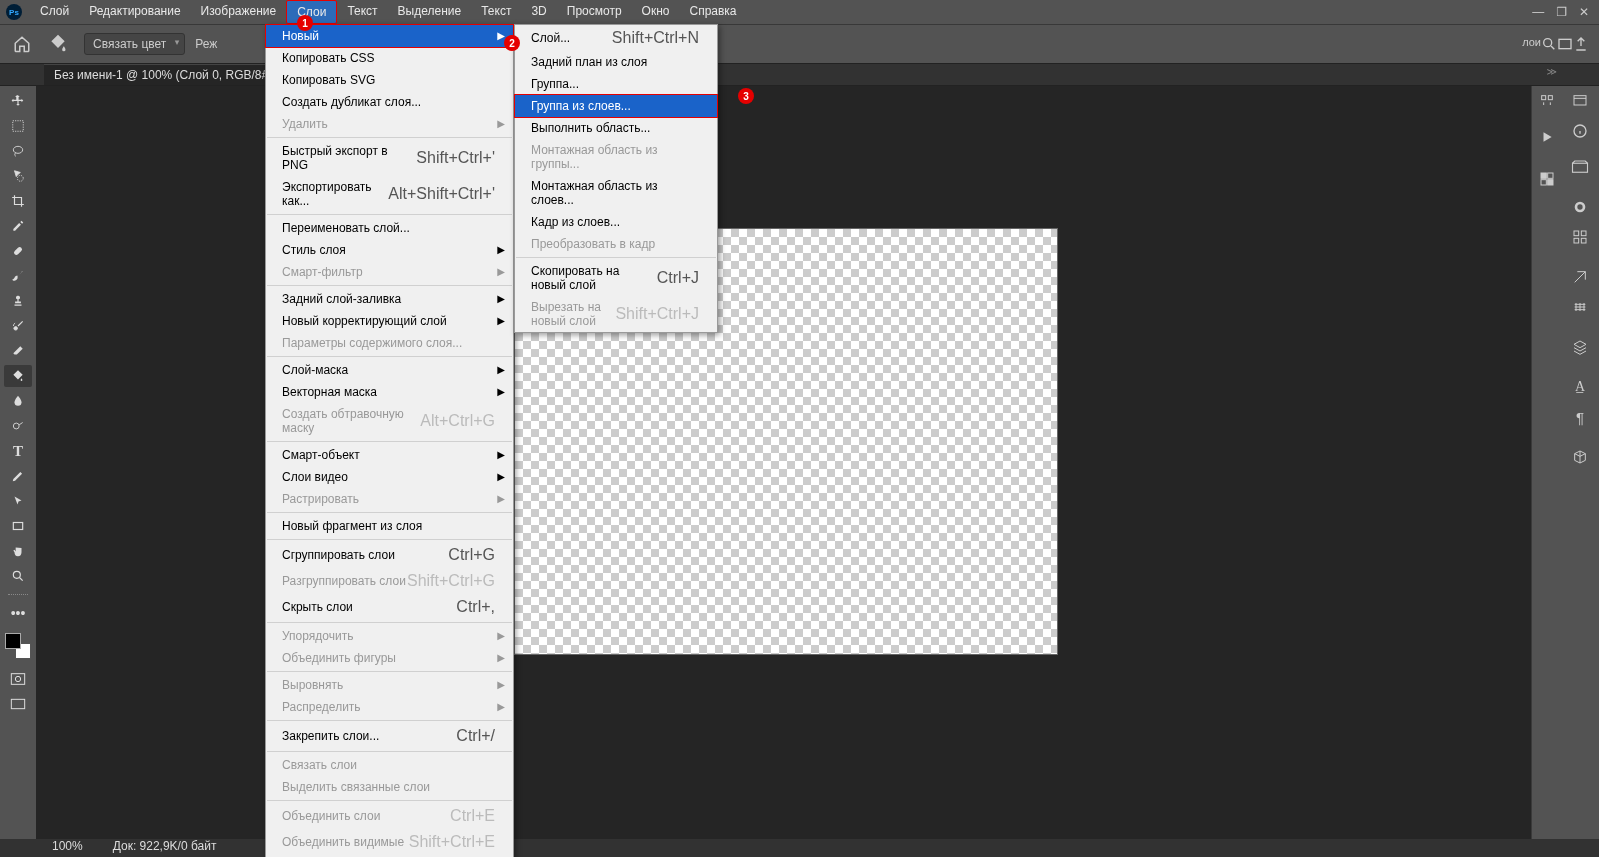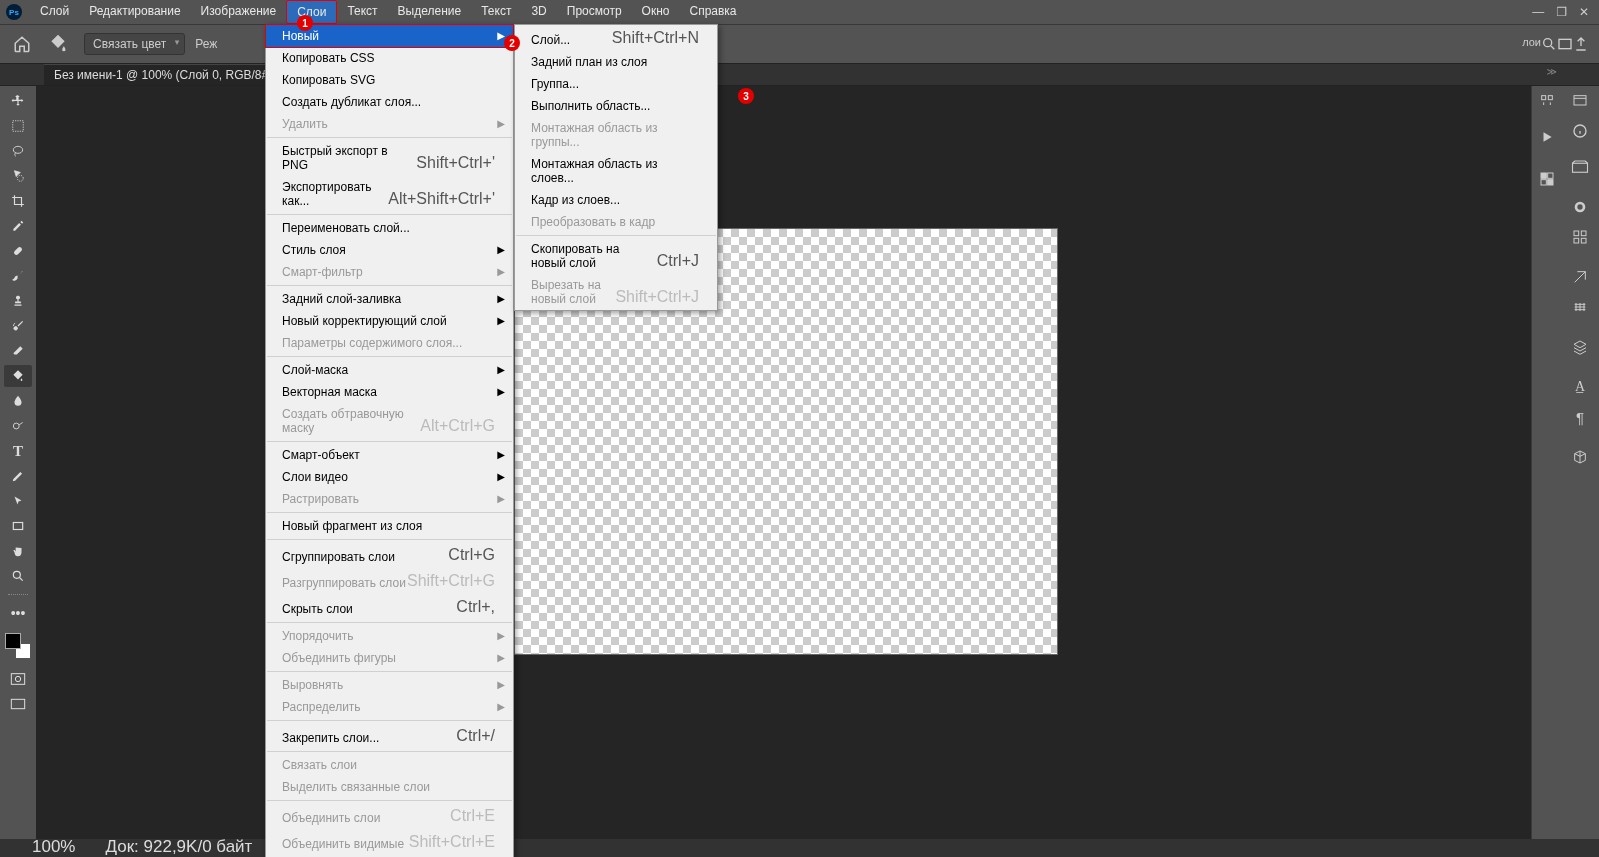--- a/index.html
+++ b/index.html
@@ -24,23 +24,23 @@
 .tool.active{background:#3a3a3a}
 .swatches{margin-top:6px;position:relative;width:26px;height:26px}
 .sw1{position:absolute;left:0;top:0;width:16px;height:16px;background:#000;border:1px solid #aaa}
 .sw2{position:absolute;right:0;bottom:0;width:16px;height:16px;background:#fff;border:1px solid #555}
 .qmask{margin-top:6px}
 .right-panels{position:absolute;right:0;top:86px;width:38px;background:#535353;height:calc(100% - 86px - 18px);display:flex;flex-direction:column;align-items:center;padding-top:4px;gap:8px}
 .right-panels .col2{position:absolute;right:38px;top:0;width:30px;background:#535353;height:100%;display:flex;flex-direction:column;align-items:center;padding-top:4px;gap:8px;border-left:1px solid #3a3a3a}
 .rp{width:22px;height:22px;display:flex;align-items:center;justify-content:center;color:#ccc;cursor:pointer}
 .canvas-area{position:absolute;left:36px;top:86px;right:68px;bottom:18px;background:#252525;overflow:hidden}
 .canvas{position:absolute;left:478px;top:142px;width:544px;height:427px;background-image:linear-gradient(45deg,#ccc 25%,transparent 25%),linear-gradient(-45deg,#ccc 25%,transparent 25%),linear-gradient(45deg,transparent 75%,#ccc 75%),linear-gradient(-45deg,transparent 75%,#ccc 75%);background-size:16px 16px;background-position:0 0,0 8px,8px -8px,-8px 0;background-color:#fff;border:1px solid #666}
-.statusbar{position:absolute;left:0;right:0;bottom:0;height:18px;background:#323232;color:#ddd;font-size:17px;display:flex;align-items:flex-end;padding-left:32px;gap:30px}
+.statusbar{position:absolute;left:0;right:0;bottom:0;height:18px;background:#323232;color:#ddd;font-size:12px;display:flex;align-items:flex-start;padding-left:52px;gap:30px}
 .dropdown1{position:absolute;left:265px;top:24px;width:249px;background:#f0f0f0;border:1px solid #999;box-shadow:2px 2px 6px rgba(0,0,0,.4);font-size:12px;color:#000;z-index:100}
-.dd-row{padding:4px 18px 4px 16px;display:flex;align-items:flex-end;position:relative}
+.dd-row{padding:4px 18px 4px 16px;display:flex;align-items:center;position:relative}
 .dd-row.hi{background:#1a63c9;color:#fff;border:1px solid #e50000;margin:-1px}
 .dd-row.dis{color:#999}
 .dd-sep{height:1px;background:#d0d0d0;margin:2px 1px}
 .dd-arrow{position:absolute;right:8px;top:5px;font-size:10px}
 .dd-sc{margin-left:auto;color:#555;font-size:16px}
 .dropdown2{position:absolute;left:514px;top:24px;width:204px;background:#f0f0f0;border:1px solid #999;box-shadow:2px 2px 6px rgba(0,0,0,.4);font-size:12px;color:#000;z-index:101}
 .marker{position:absolute;width:16px;height:16px;background:#e50000;color:#fff;border-radius:50%;font-size:10px;font-weight:bold;display:flex;align-items:center;justify-content:center;z-index:200}
 .m1{left:297px;top:15px}
 .m2{left:504px;top:35px}
 .m3{left:738px;top:88px}
@@ -473,20 +473,23 @@
     <div class="dd-row">
       <span>Слой...</span>
       <span class="dd-sc">Shift+Ctrl+N</span>
     </div>
     <div class="dd-row">
       <span>Задний план из слоя</span>
     </div>
     <div class="dd-row">
       <span>Группа...</span>
     </div>
+    <div class="dd-row hi">
+      <span>Группа из слоев...</span>
+    </div>
     <div class="dd-row">
       <span>Выполнить область...</span>
     </div>
     <div class="dd-row dis">
       <span>Монтажная область из группы...</span>
     </div>
     <div class="dd-row">
       <span>Монтажная область из слоев...</span>
     </div>
     <div class="dd-row">

